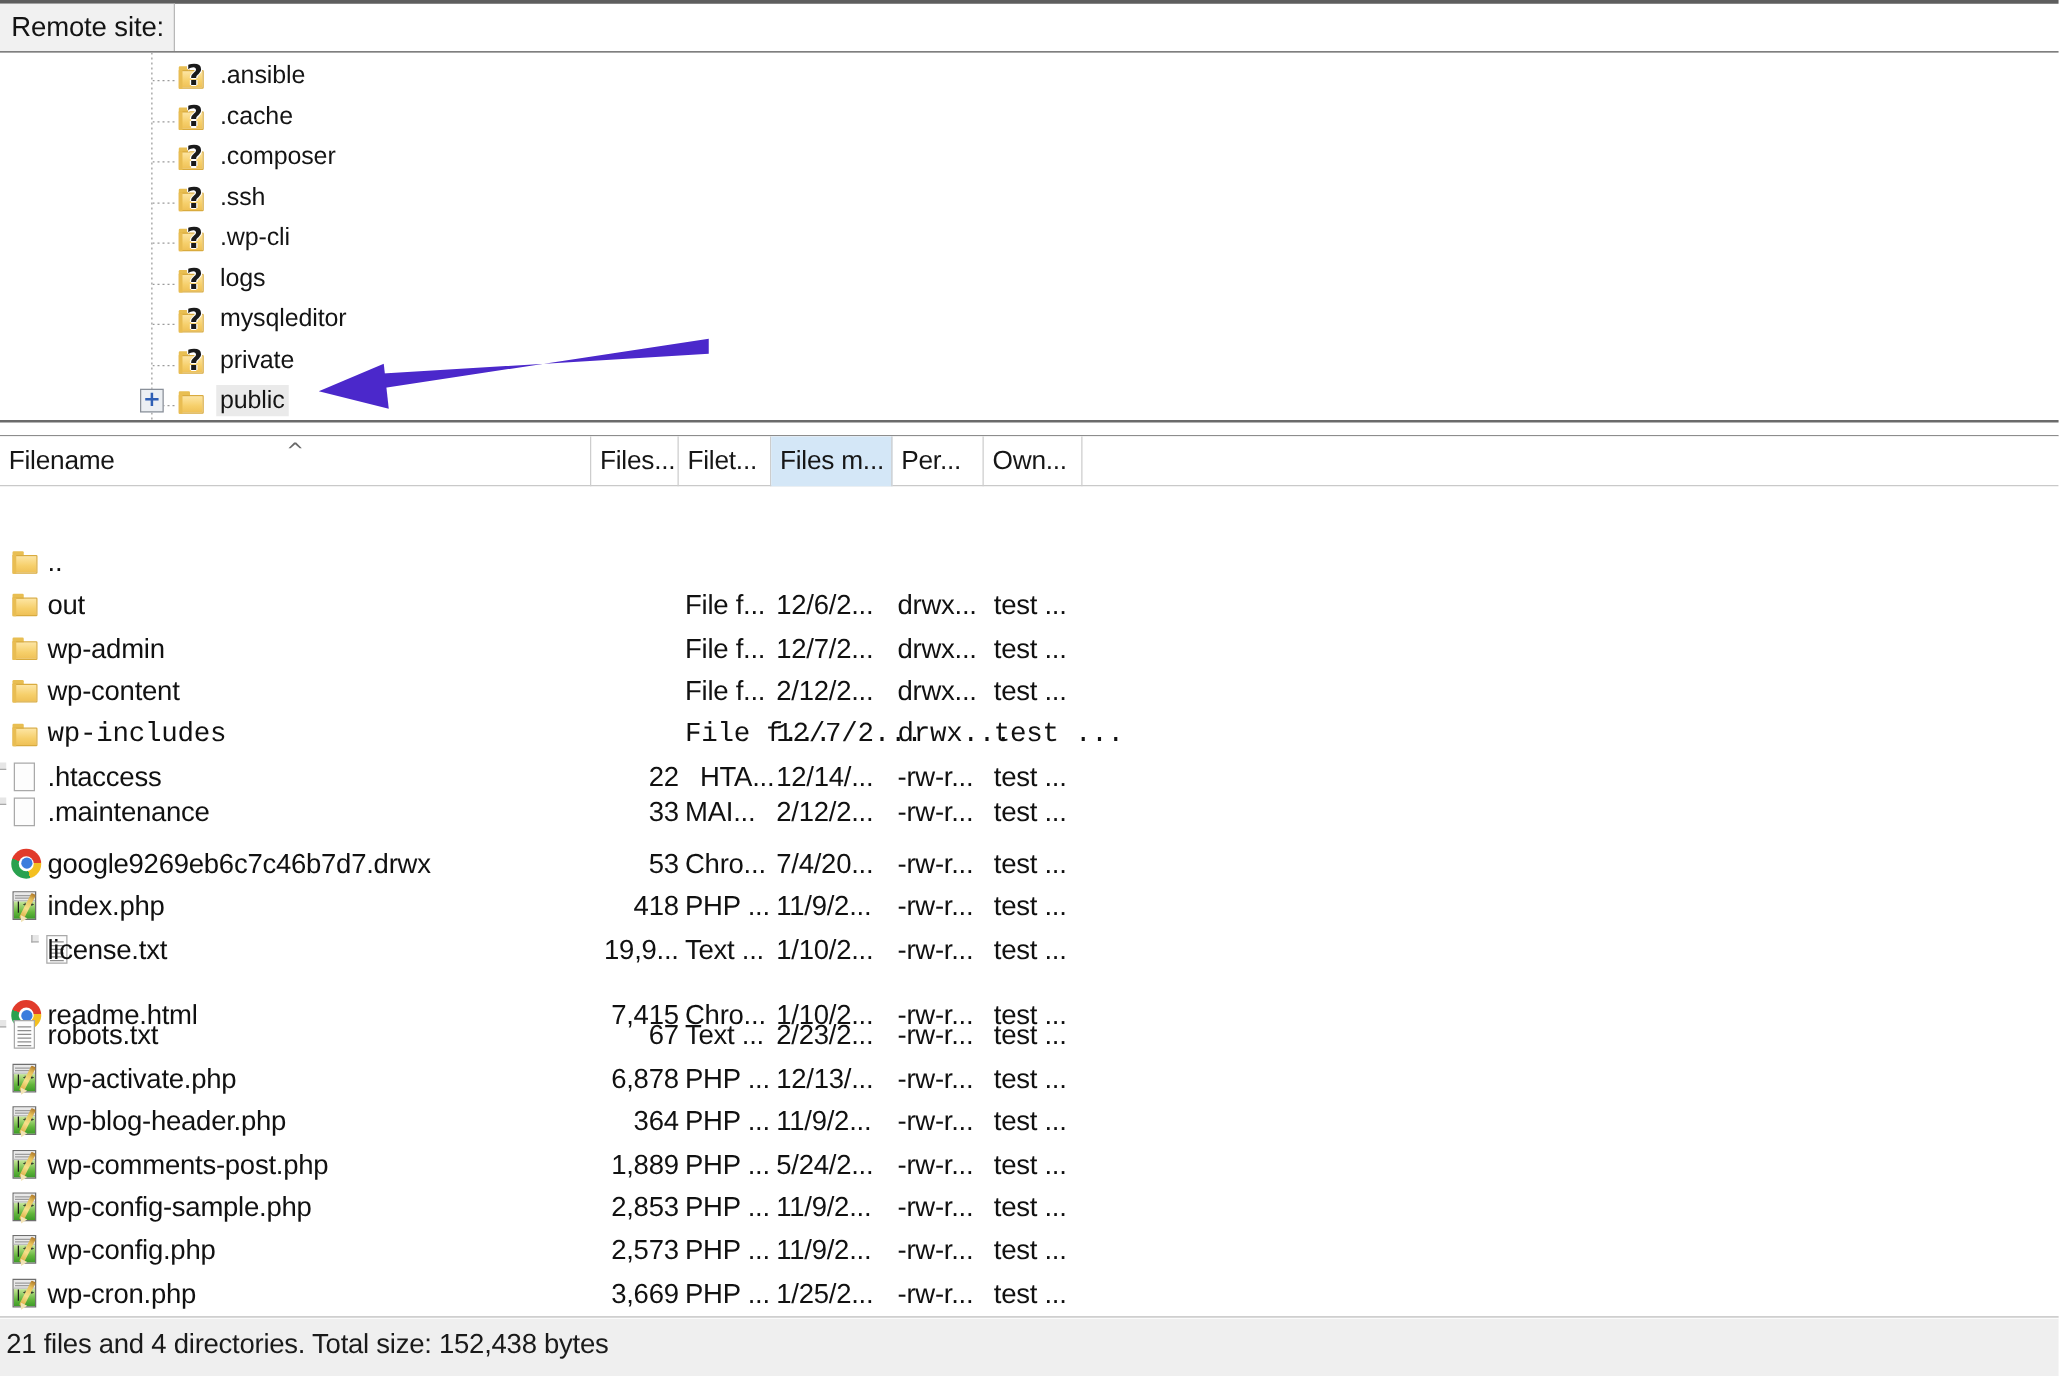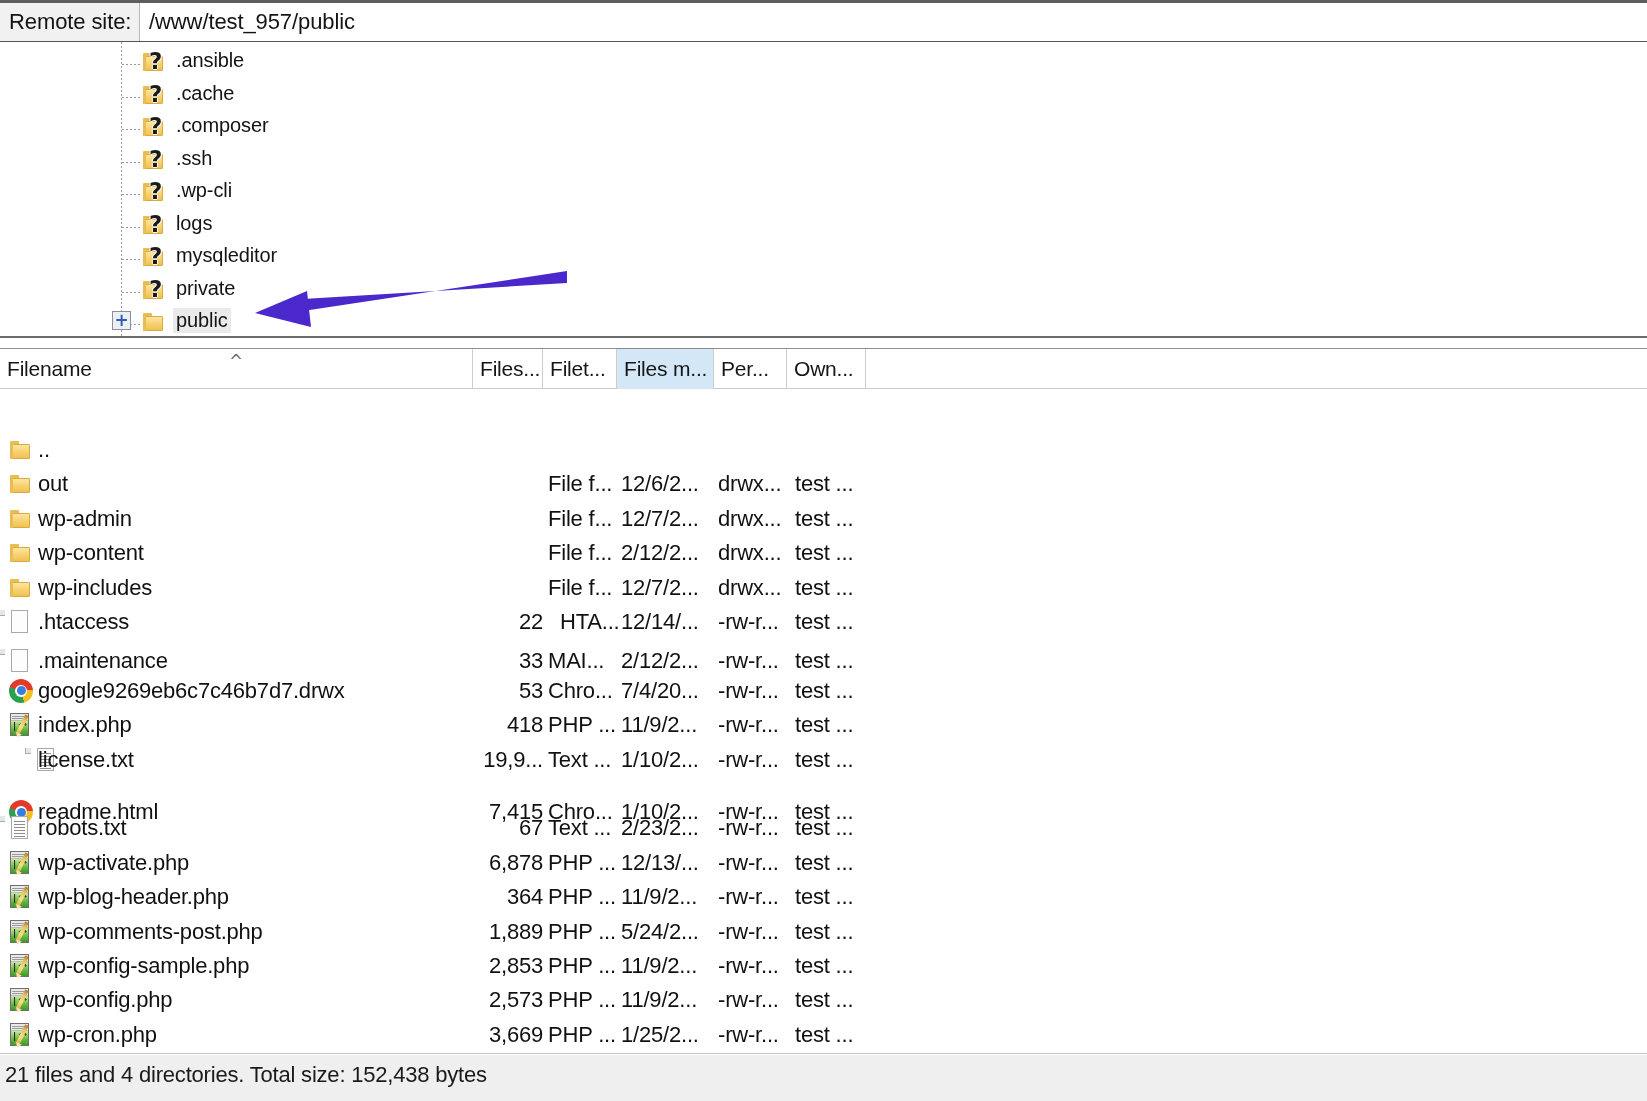--- a/index.html
+++ b/index.html
@@ -319,21 +319,20 @@
     white-space: nowrap;
   }
 </style>
 </head>
 <body>
 
 <div class="app">
 
   <div class="remote-bar">
     <div class="remote-label">Remote site:</div>
-    <div class="remote-path">/www/test_957/public</div>
   </div>
 
   <div class="tree-pane">
     <div class="tree-inner" id="tree-inner">
       <div class="tree-trunk"></div>
     <div class="tree-row" style="top: 6px;">
           <span class="tree-stub" style="top:16px"></span>
           <span class="tree-icon" style="top:1px"><span class="folder-glyph"><span class="tab"></span><span class="body"></span><span class="spine"></span><span class="qmark">?</span></span></span>
           <span class="tree-text" style="top:0px">.ansible</span>
         </div>
@@ -433,39 +432,39 @@
         </div>
         <div class="row" style="top: 147.2px;">
           <span class="row-icon"><span class="folder-glyph"><span class="tab"></span><span class="body"></span><span class="spine"></span></span></span>
           <span class="cell name">wp-content</span>
           <span class="cell size" style="left:473px;width:70px"></span>
           <span class="cell ftype" style="left:548px">File f...</span>
           <span class="cell modified" style="left:621px">2/12/2...</span>
           <span class="cell perms" style="left:718px">drwx...</span>
           <span class="cell owner" style="left:795px">test ...</span>
         </div>
-        <div class="row" style="top: 181.6px;">
+        <div class="row" style="top: 181.6px; font-family: Liberation Mono, monospace;">
           <span class="row-icon"><span class="folder-glyph"><span class="tab"></span><span class="body"></span><span class="spine"></span></span></span>
           <span class="cell name">wp-includes</span>
           <span class="cell size" style="left:473px;width:70px"></span>
           <span class="cell ftype" style="left:548px">File f...</span>
           <span class="cell modified" style="left:621px">12/7/2...</span>
           <span class="cell perms" style="left:718px">drwx...</span>
           <span class="cell owner" style="left:795px">test ...</span>
         </div>
         <div class="row" style="top: 216px;">
           <span class="row-icon"><span class="page-glyph"><span class="pg"></span><span class="fold"></span></span></span>
           <span class="cell name">.htaccess</span>
           <span class="cell size" style="left:473px;width:70px">22</span>
           <span class="cell ftype" style="left:560px">HTA...</span>
           <span class="cell modified" style="left:621px">12/14/...</span>
           <span class="cell perms" style="left:718px">-rw-r...</span>
           <span class="cell owner" style="left:795px">test ...</span>
         </div>
-        <div class="row" style="top: 255px;">
+        <div class="row" style="top: 244px;">
           <span class="row-icon"><span class="page-glyph"><span class="pg"></span><span class="fold"></span></span></span>
           <span class="cell name">.maintenance</span>
           <span class="cell size" style="left:473px;width:70px">33</span>
           <span class="cell ftype" style="left:548px">MAI...</span>
           <span class="cell modified" style="left:621px">2/12/2...</span>
           <span class="cell perms" style="left:718px">-rw-r...</span>
           <span class="cell owner" style="left:795px">test ...</span>
         </div>
         <div class="row" style="top: 284.8px;">
           <span class="row-icon"><span class="chrome-glyph"><span class="ring"></span><span class="inner"></span><span class="dot"></span></span></span>

